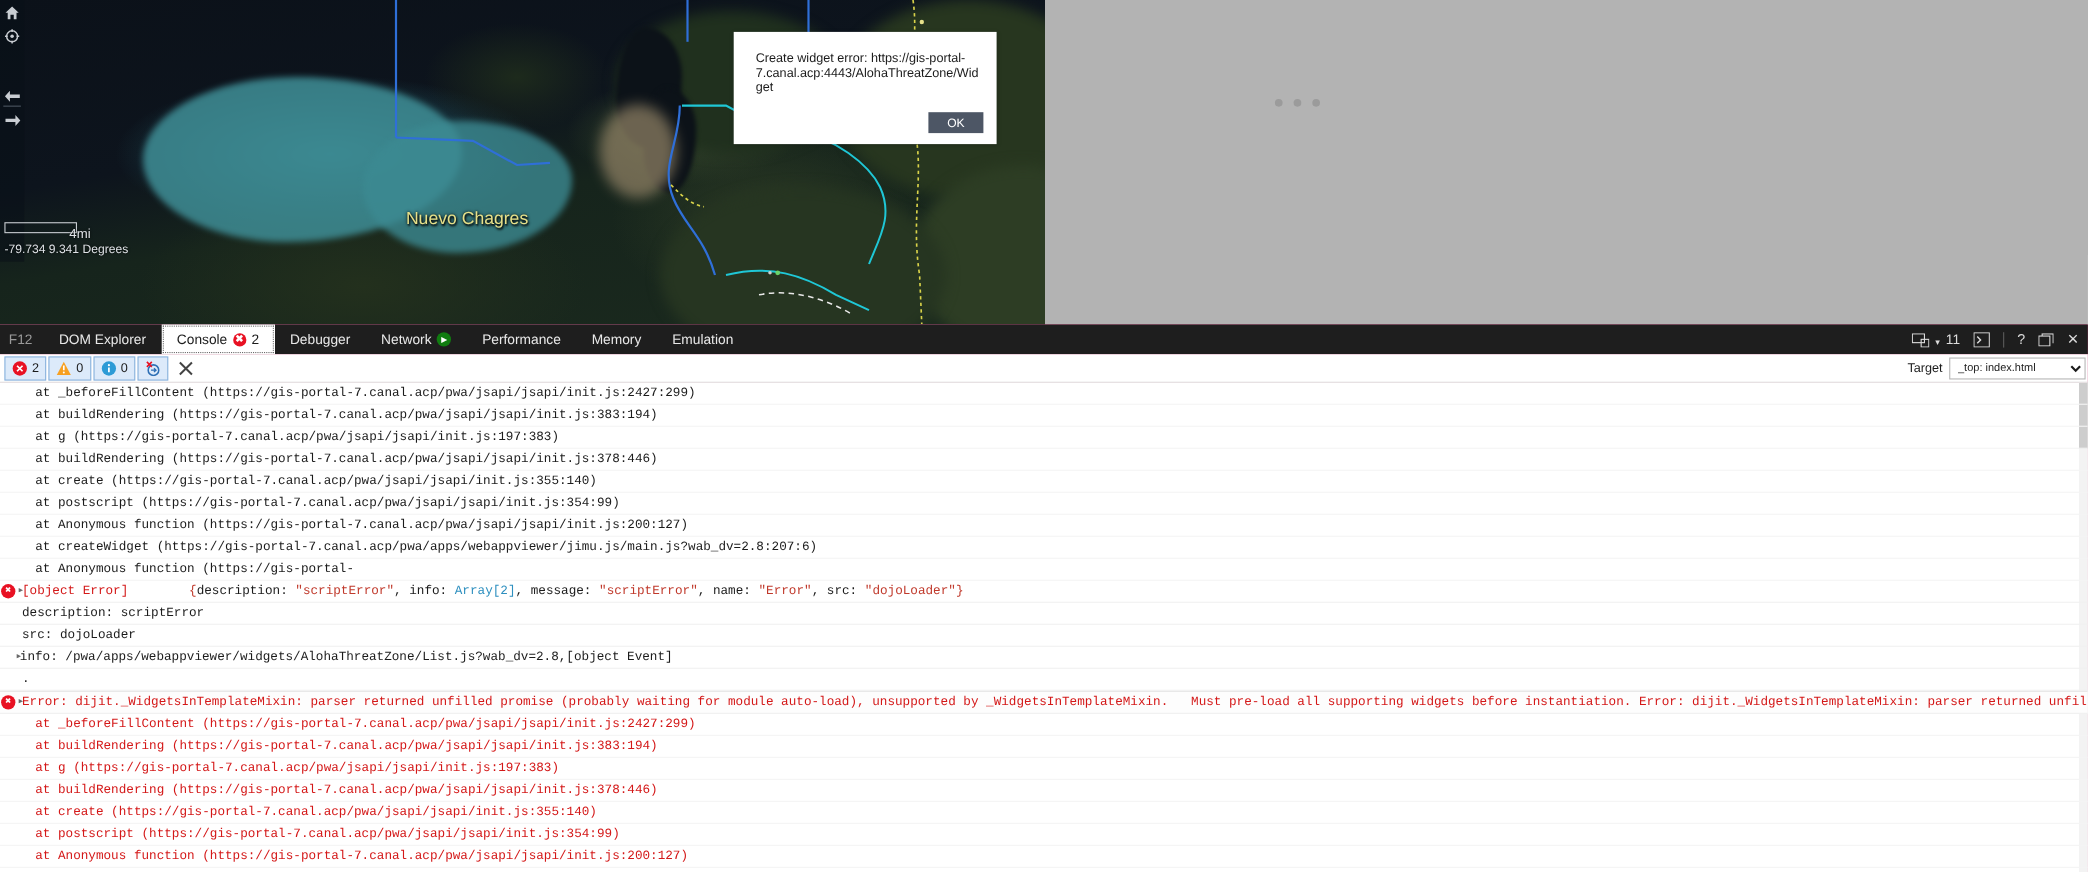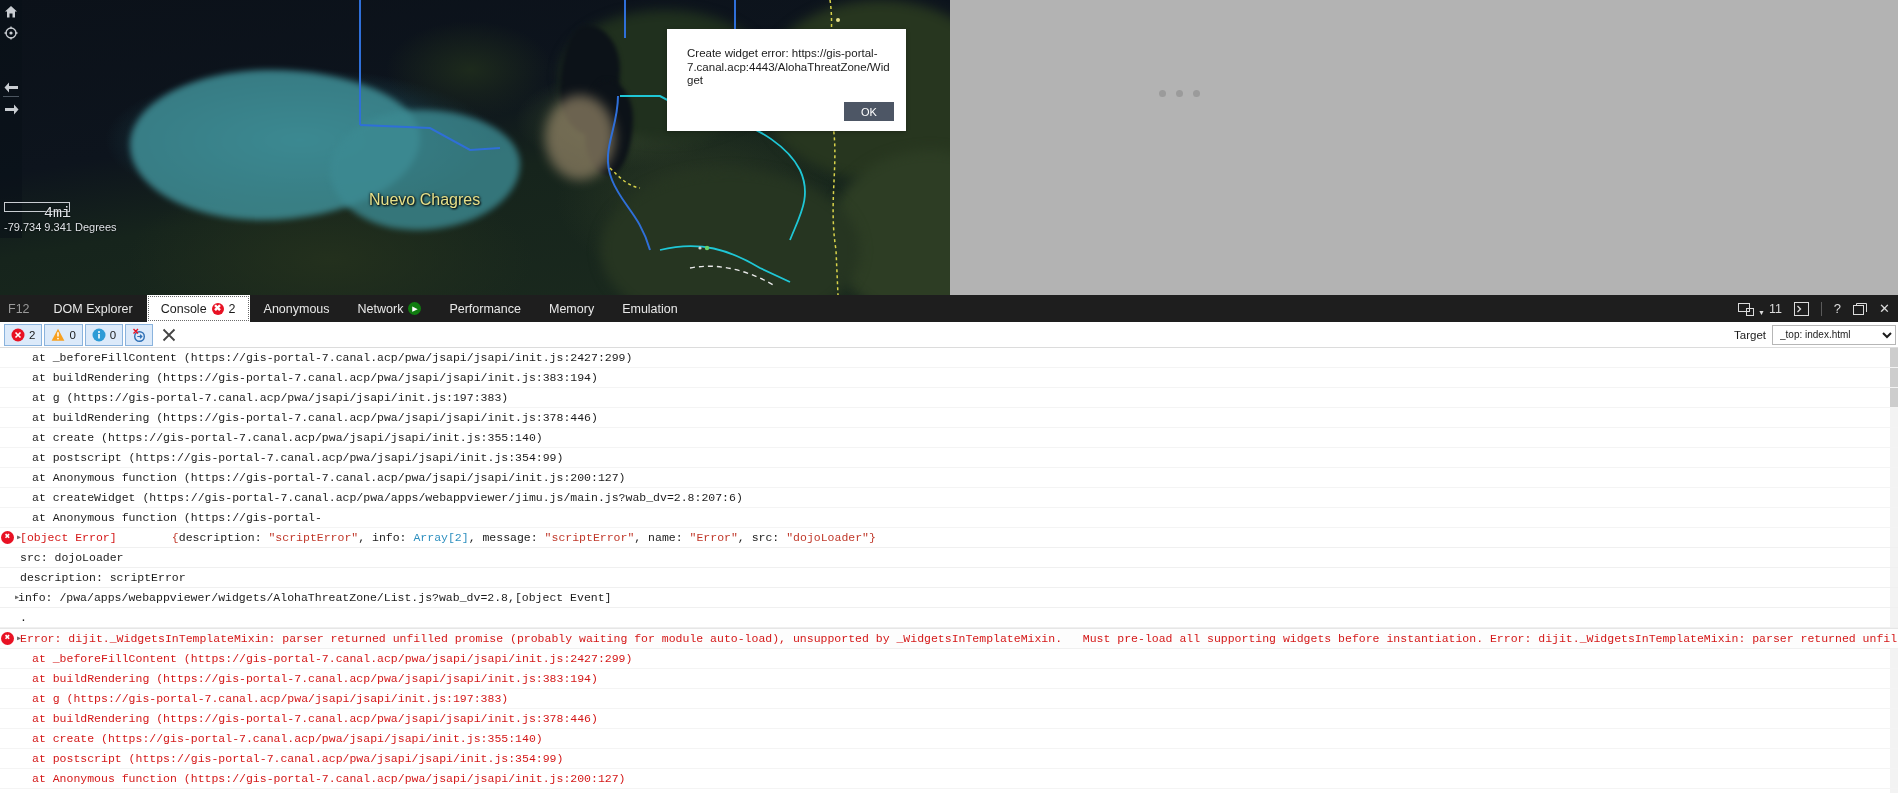--- a/index.html
+++ b/index.html
@@ -85,25 +85,24 @@
   
   #scale-bar {
     position: absolute; left: 4px; top: 202px;
     width: 66px; height: 10px;
     border: 1px solid #c9cdd2;
     border-top: 1px solid #c9cdd2;
     background: transparent;
     z-index: 20;
   }
   #scale-label {
-    position: absolute; left: 44px; top: 205px;
-    color: #dfe3e7; font-size: 15px;
+    position: absolute; left: 63px; top: 205px;
+    color: #dfe3e7; font-size: 12px;
     text-shadow: 0 0 2px #000;
     z-index: 21;
-    font-family: Liberation Mono, monospace;
   }
   #coord-readout {
     position: absolute; left: 0px; top: 220px;
     color: #dfe3e7; font-size: 11px;
     padding: 1px 4px;
     text-shadow: 0 0 2px #000;
     z-index: 20;
     white-space: nowrap;
   }
 
@@ -398,21 +397,21 @@
       <span>DOM Explorer</span>
     </div>
 
     <div class="tab active">
       <span>Console</span>
       <span class="err-circle">✖</span>
       <span class="tab-count">2</span>
     </div>
 
     <div class="tab">
-      <span>Anonymous</span>
+      <span>Debugger</span>
     </div>
 
     <div class="tab">
       <span>Network</span>
       <span class="play-circle">▶</span>
     </div>
 
     <div class="tab">
       <span>Performance</span>
     </div>
@@ -509,22 +508,22 @@
         <div class="log-row stack">at _beforeFillContent (https://gis-portal-7.canal.acp/pwa/jsapi/jsapi/init.js:2427:299)</div>
         <div class="log-row stack">at buildRendering (https://gis-portal-7.canal.acp/pwa/jsapi/jsapi/init.js:383:194)</div>
         <div class="log-row stack">at g (https://gis-portal-7.canal.acp/pwa/jsapi/jsapi/init.js:197:383)</div>
         <div class="log-row stack">at buildRendering (https://gis-portal-7.canal.acp/pwa/jsapi/jsapi/init.js:378:446)</div>
         <div class="log-row stack">at create (https://gis-portal-7.canal.acp/pwa/jsapi/jsapi/init.js:355:140)</div>
         <div class="log-row stack">at postscript (https://gis-portal-7.canal.acp/pwa/jsapi/jsapi/init.js:354:99)</div>
         <div class="log-row stack">at Anonymous function (https://gis-portal-7.canal.acp/pwa/jsapi/jsapi/init.js:200:127)</div>
         <div class="log-row stack">at createWidget (https://gis-portal-7.canal.acp/pwa/apps/webappviewer/jimu.js/main.js?wab_dv=2.8:207:6)</div>
         <div class="log-row stack">at Anonymous function (https://gis-portal-</div>
         <div class="log-row"><span class="row-icon">✖</span><span class="expander">▸</span><span class="tok-obj">[object Error]</span><span>        </span><span class="tok-brace">{</span><span class="tok-key">description: </span><span class="tok-str">"scriptError"</span><span>, </span><span class="tok-key">info: </span><span class="tok-arr">Array[2]</span><span>, </span><span class="tok-key">message: </span><span class="tok-str">"scriptError"</span><span>, </span><span class="tok-key">name: </span><span class="tok-str">"Error"</span><span>, </span><span class="tok-key">src: </span><span class="tok-str">"dojoLoader"</span><span class="tok-brace">}</span></div>
+        <div class="log-row detail">description: scriptError</div>
         <div class="log-row detail">src: dojoLoader</div>
-        <div class="log-row detail">description: scriptError</div>
         <div class="log-row detail2"><span class="expander i2">▸</span><span>info: /pwa/apps/webappviewer/widgets/AlohaThreatZone/List.js?wab_dv=2.8,[object Event]</span></div>
         <div class="log-row detail">.</div>
         <div class="log-row errhead err"><span class="row-icon">✖</span><span class="expander">▸</span><span>Error: dijit._WidgetsInTemplateMixin: parser returned unfilled promise (probably waiting for module auto-load), unsupported by _WidgetsInTemplateMixin.   Must pre-load all supporting widgets before instantiation. Error: dijit._WidgetsInTemplateMixin: parser returned unfilled promise (probably waiting for module auto-load), unsupported by _WidgetsInTemplateMixin.</span></div>
         <div class="log-row stack err">at _beforeFillContent (https://gis-portal-7.canal.acp/pwa/jsapi/jsapi/init.js:2427:299)</div>
         <div class="log-row stack err">at buildRendering (https://gis-portal-7.canal.acp/pwa/jsapi/jsapi/init.js:383:194)</div>
         <div class="log-row stack err">at g (https://gis-portal-7.canal.acp/pwa/jsapi/jsapi/init.js:197:383)</div>
         <div class="log-row stack err">at buildRendering (https://gis-portal-7.canal.acp/pwa/jsapi/jsapi/init.js:378:446)</div>
         <div class="log-row stack err">at create (https://gis-portal-7.canal.acp/pwa/jsapi/jsapi/init.js:355:140)</div>
         <div class="log-row stack err">at postscript (https://gis-portal-7.canal.acp/pwa/jsapi/jsapi/init.js:354:99)</div>
         <div class="log-row stack err">at Anonymous function (https://gis-portal-7.canal.acp/pwa/jsapi/jsapi/init.js:200:127)</div>

